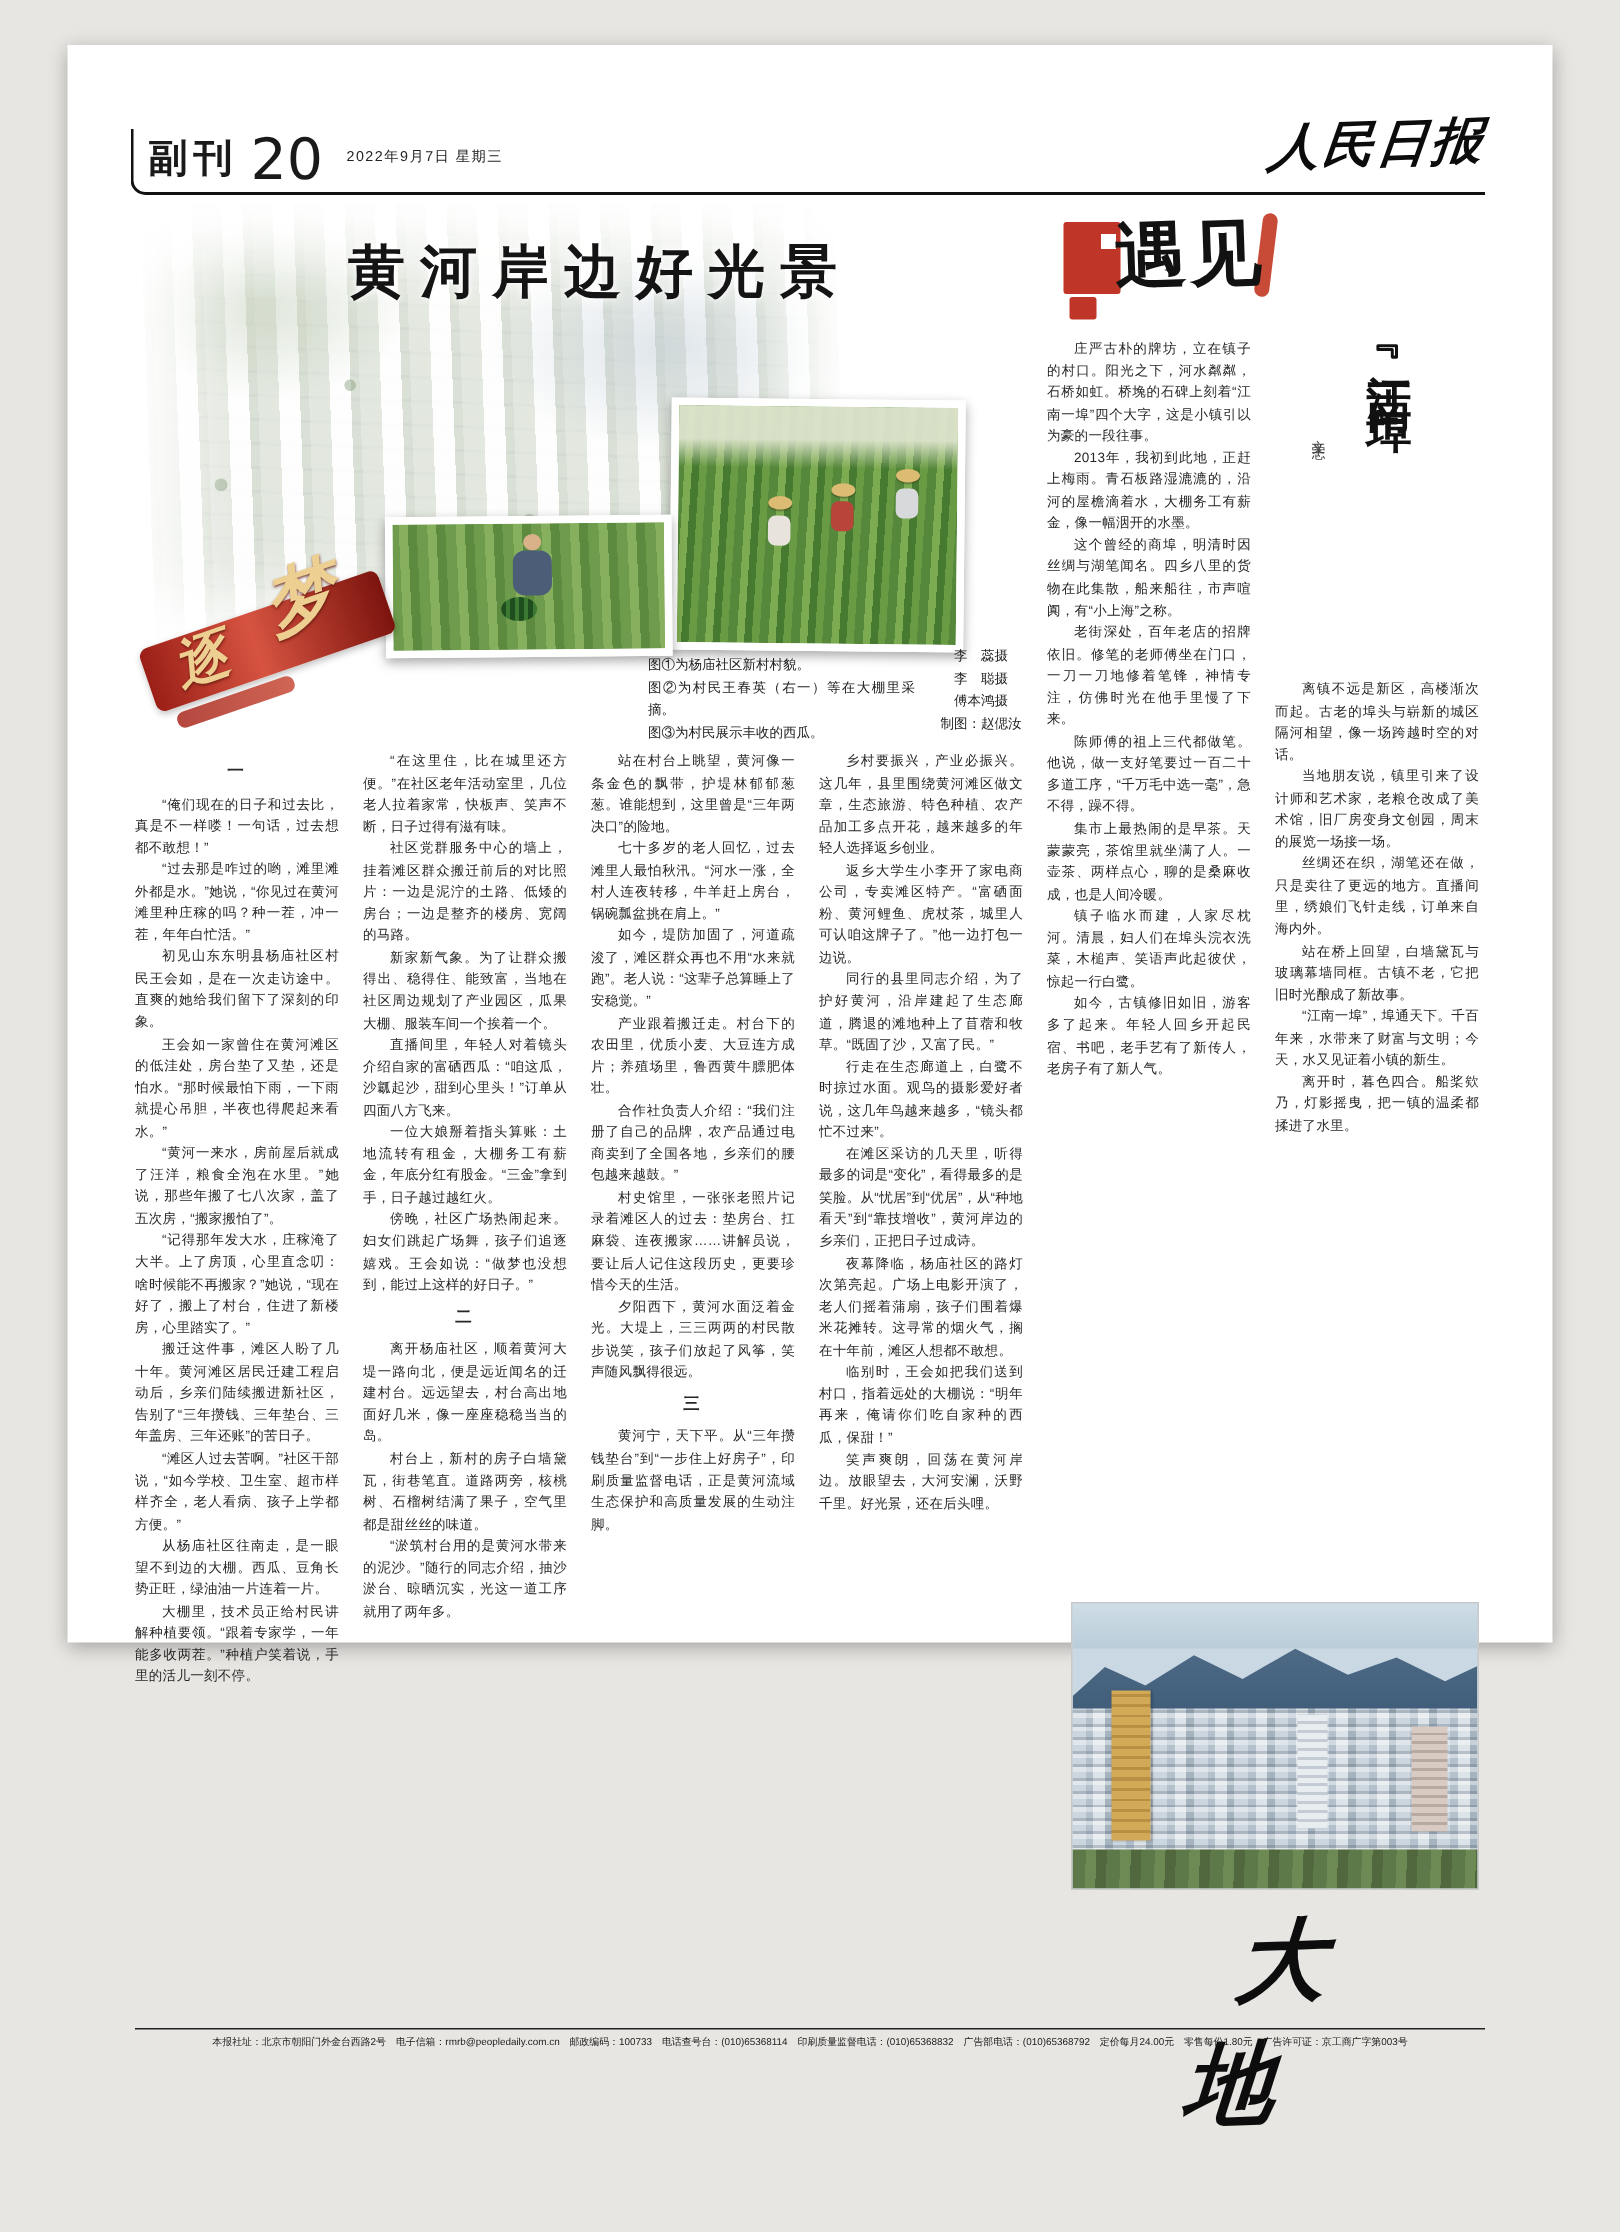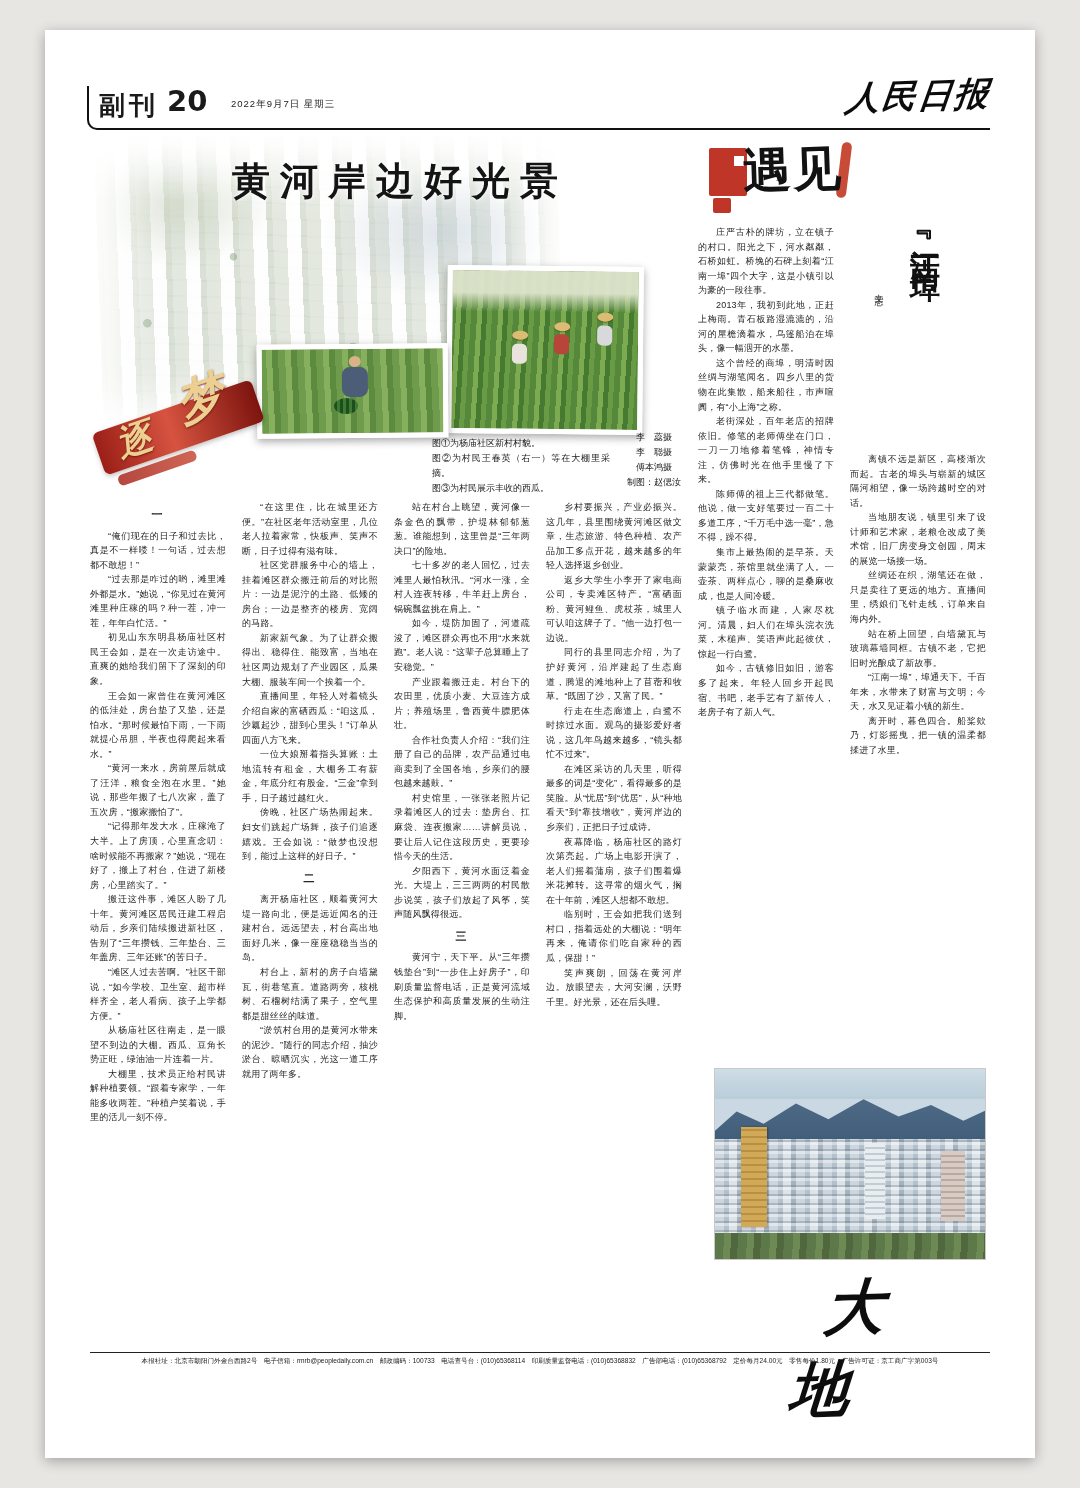--- a/index.html
+++ b/index.html
@@ -1,27 +1,27 @@
 <!DOCTYPE html>
 <html><head>
 <meta charset="utf-8">
 <style>
   html,body{margin:0;padding:0;}
   body{background:#e8e6e3;}
   .stage{position:relative;width:1080px;height:1488px;background:#e8e6e3;overflow:hidden;
          font-family:"Liberation Sans",sans-serif;color:#1a1a1a;}
-  .paper{position:absolute;left:45px;top:30px;width:990px;height:1428px;background:#ffffff;
+  .paper{position:absolute;left:45px;top:30px;width:990px;height:1065px;background:#ffffff;
          box-shadow:0 3px 12px rgba(0,0,0,.3);}
   .abs{position:absolute;}
 
   
   .header-bracket{left:42px;top:56px;width:901px;height:42px;
       border-left:2.5px solid #111;border-bottom:2px solid #111;border-bottom-left-radius:10px;}
   .section-label{left:54px;top:58px;font-size:26px;font-weight:700;letter-spacing:4px;}
-  .page-number{left:122px;top:54px;font-size:29px;font-weight:700;font-family:"DejaVu Sans",sans-serif;}
+  .page-number{left:122px;top:54px;font-size:38px;font-weight:400;font-family:"DejaVu Sans",sans-serif;}
   .date-line{left:186px;top:68px;font-size:9.5px;letter-spacing:1px;color:#222;}
   .masthead{left:770px;top:44px;width:175px;text-align:right;font-size:34px;font-weight:700;
       font-family:"DejaVu Serif",serif;font-style:italic;transform:skewX(-8deg) rotate(-2deg);
       letter-spacing:2px;color:#0c0c0c;}
 
   
   .aerial{left:45px;top:106px;width:478px;height:302px;opacity:.95;
     background:
       radial-gradient(9px 9px at 12% 62%, rgba(110,140,100,.45) 45%, transparent 50%),
       radial-gradient(8px 8px at 30% 40%, rgba(110,140,100,.4) 45%, transparent 50%),
@@ -226,21 +226,21 @@
     <div class="abs yujian">
       <div class="yj-block"></div>
       <div class="yj-hole"></div>
       <div class="yj-chip"></div>
       <div class="yj-stroke"></div>
       <div class="yj-text">遇见</div>
     </div>
 
     <div class="abs col ecol1">
         <div class="p">庄严古朴的牌坊，立在镇子的村口。阳光之下，河水粼粼，石桥如虹。桥堍的石碑上刻着“江南一埠”四个大字，这是小镇引以为豪的一段往事。</div>
-        <div class="p">2013年，我初到此地，正赶上梅雨。青石板路湿漉漉的，沿河的屋檐滴着水，乌篷船泊在埠头，像一幅洇开的水墨。</div>
+        <div class="p">2013年，我初到此地，正赶上梅雨。青石板路湿漉漉的，沿河的屋檐滴着水，大棚务工有薪金，像一幅洇开的水墨。</div>
         <div class="p">这个曾经的商埠，明清时因丝绸与湖笔闻名。四乡八里的货物在此集散，船来船往，市声喧阗，有“小上海”之称。</div>
         <div class="p">老街深处，百年老店的招牌依旧。修笔的老师傅坐在门口，一刀一刀地修着笔锋，神情专注，仿佛时光在他手里慢了下来。</div>
         <div class="p">陈师傅的祖上三代都做笔。他说，做一支好笔要过一百二十多道工序，“千万毛中选一毫”，急不得，躁不得。</div>
         <div class="p">集市上最热闹的是早茶。天蒙蒙亮，茶馆里就坐满了人。一壶茶、两样点心，聊的是桑麻收成，也是人间冷暖。</div>
         <div class="p">镇子临水而建，人家尽枕河。清晨，妇人们在埠头浣衣洗菜，木槌声、笑语声此起彼伏，惊起一行白鹭。</div>
         <div class="p">如今，古镇修旧如旧，游客多了起来。年轻人回乡开起民宿、书吧，老手艺有了新传人，老房子有了新人气。</div>
       </div>
     <div class="abs vtitle">『江南一埠』</div>
     <div class="abs vauthor">文学志</div>
     <div class="abs col ecol2">

